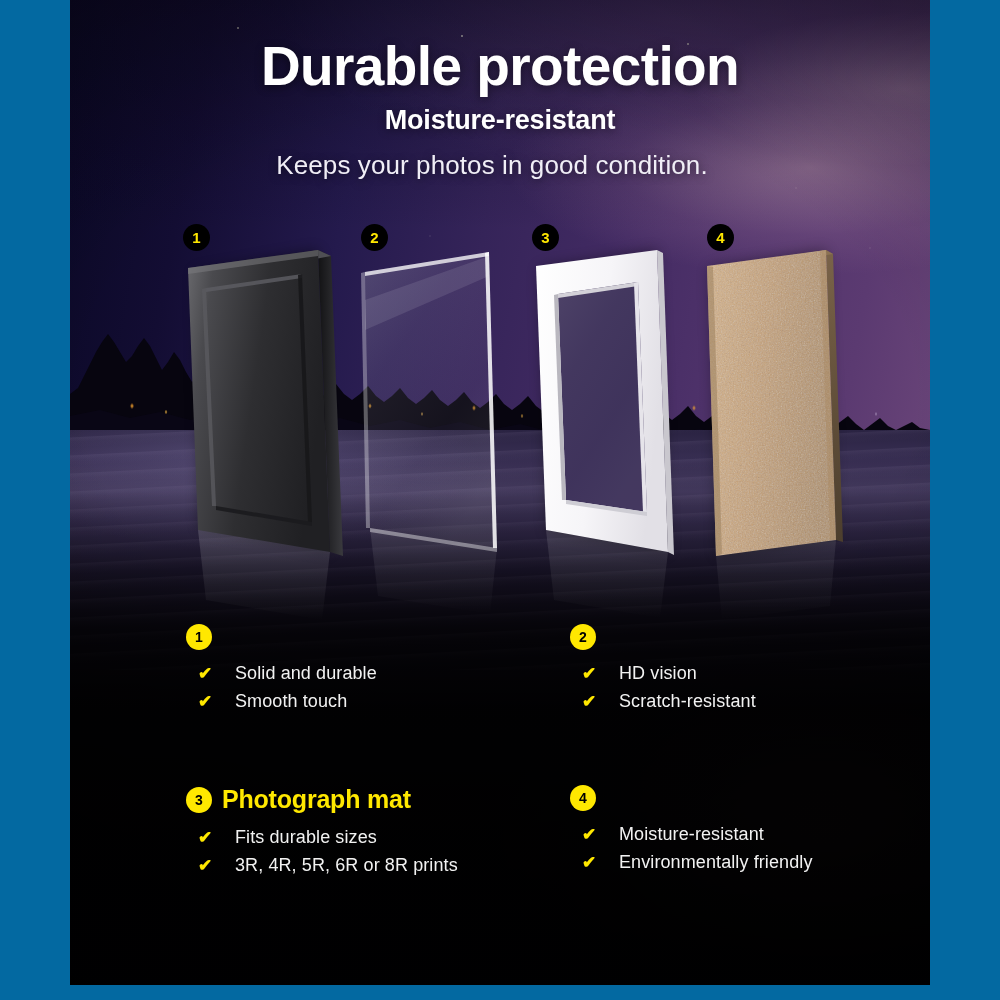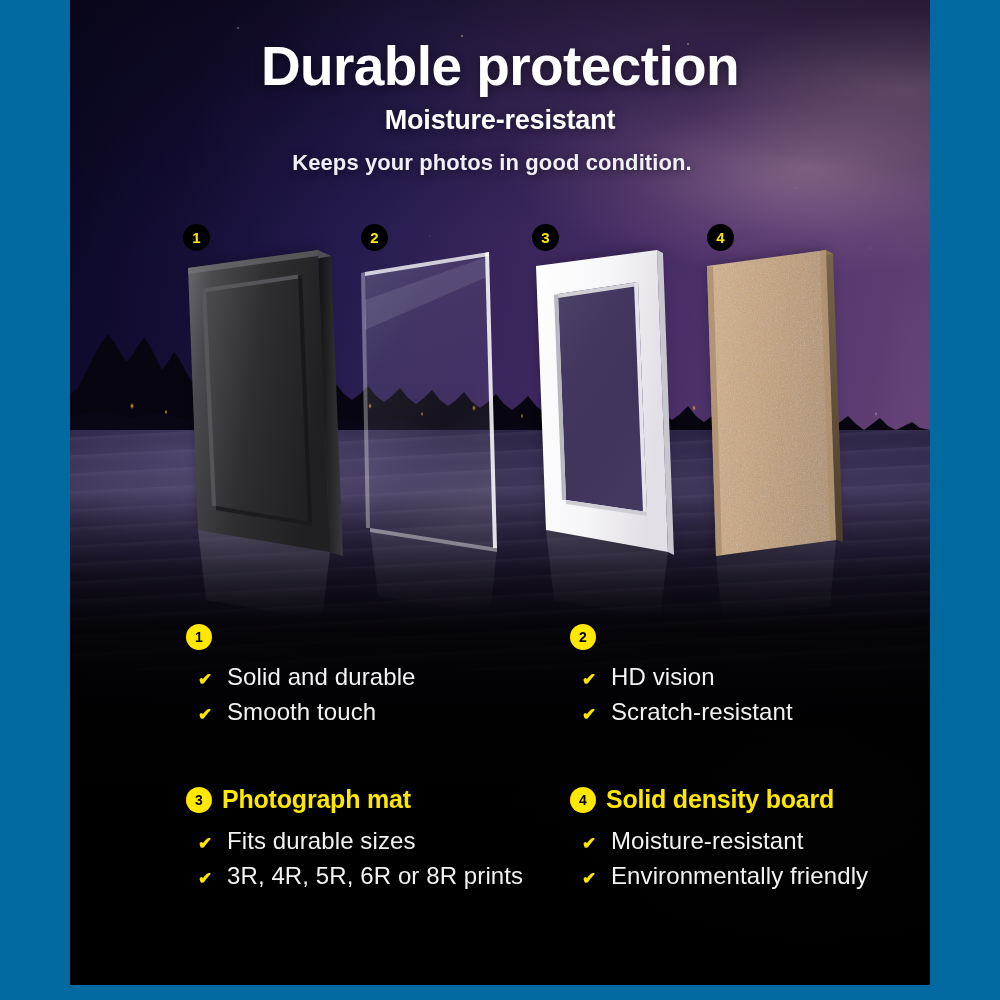--- a/index.html
+++ b/index.html
@@ -206,22 +206,22 @@
     margin: 9px 0 0 0;
     color: #ffffff;
     font-size: 27px;
     font-weight: bold;
     letter-spacing: -0.2px;
     text-shadow: 0 2px 8px rgba(0,0,0,0.45);
   }
   .tagline {
     margin: 14px 16px 0 0;
     color: #f0eef6;
-    font-size: 22px;
-    font-weight: bold;
+    font-size: 26px;
+    font-weight: normal;
     letter-spacing: 0.1px;
     text-shadow: 0 2px 8px rgba(0,0,0,0.5);
   }
 
   
   #layers {
     position: absolute;
     left: 0; top: 0;
     width: 1000px;
     height: 1000px;
@@ -296,23 +296,24 @@
   .tick {
     flex: 0 0 auto;
     width: 16px;
     color: #ffe800;
     font-size: 17px;
     font-weight: bold;
     line-height: 1;
   }
   .bullet-text {
     color: #f2f2f2;
-    font-size: 24px;
+    font-size: 18px;
     letter-spacing: 0.1px;
     white-space: nowrap;
+    margin-left: 8px;
   }
 </style>
 </head>
 <body>
 
 <div id="poster">
 
   <div id="scene">
     <div class="sky-base"></div>
     <div class="sky-haze"></div>
@@ -533,21 +534,20 @@
         <li>
           <span class="tick">✔</span>
           <span class="bullet-text">3R, 4R, 5R, 6R or 8R prints</span>
         </li>
       </ul>
     </div>
 
     <div class="feature" style="left:570px; top:785px;">
       <div class="feature-head">
         <div class="num-badge">4</div>
-        <div class="feature-title">Solid density board</div>
       </div>
       <ul class="bullets">
         <li>
           <span class="tick">✔</span>
           <span class="bullet-text">Moisture-resistant</span>
         </li>
         <li>
           <span class="tick">✔</span>
           <span class="bullet-text">Environmentally friendly</span>
         </li>

